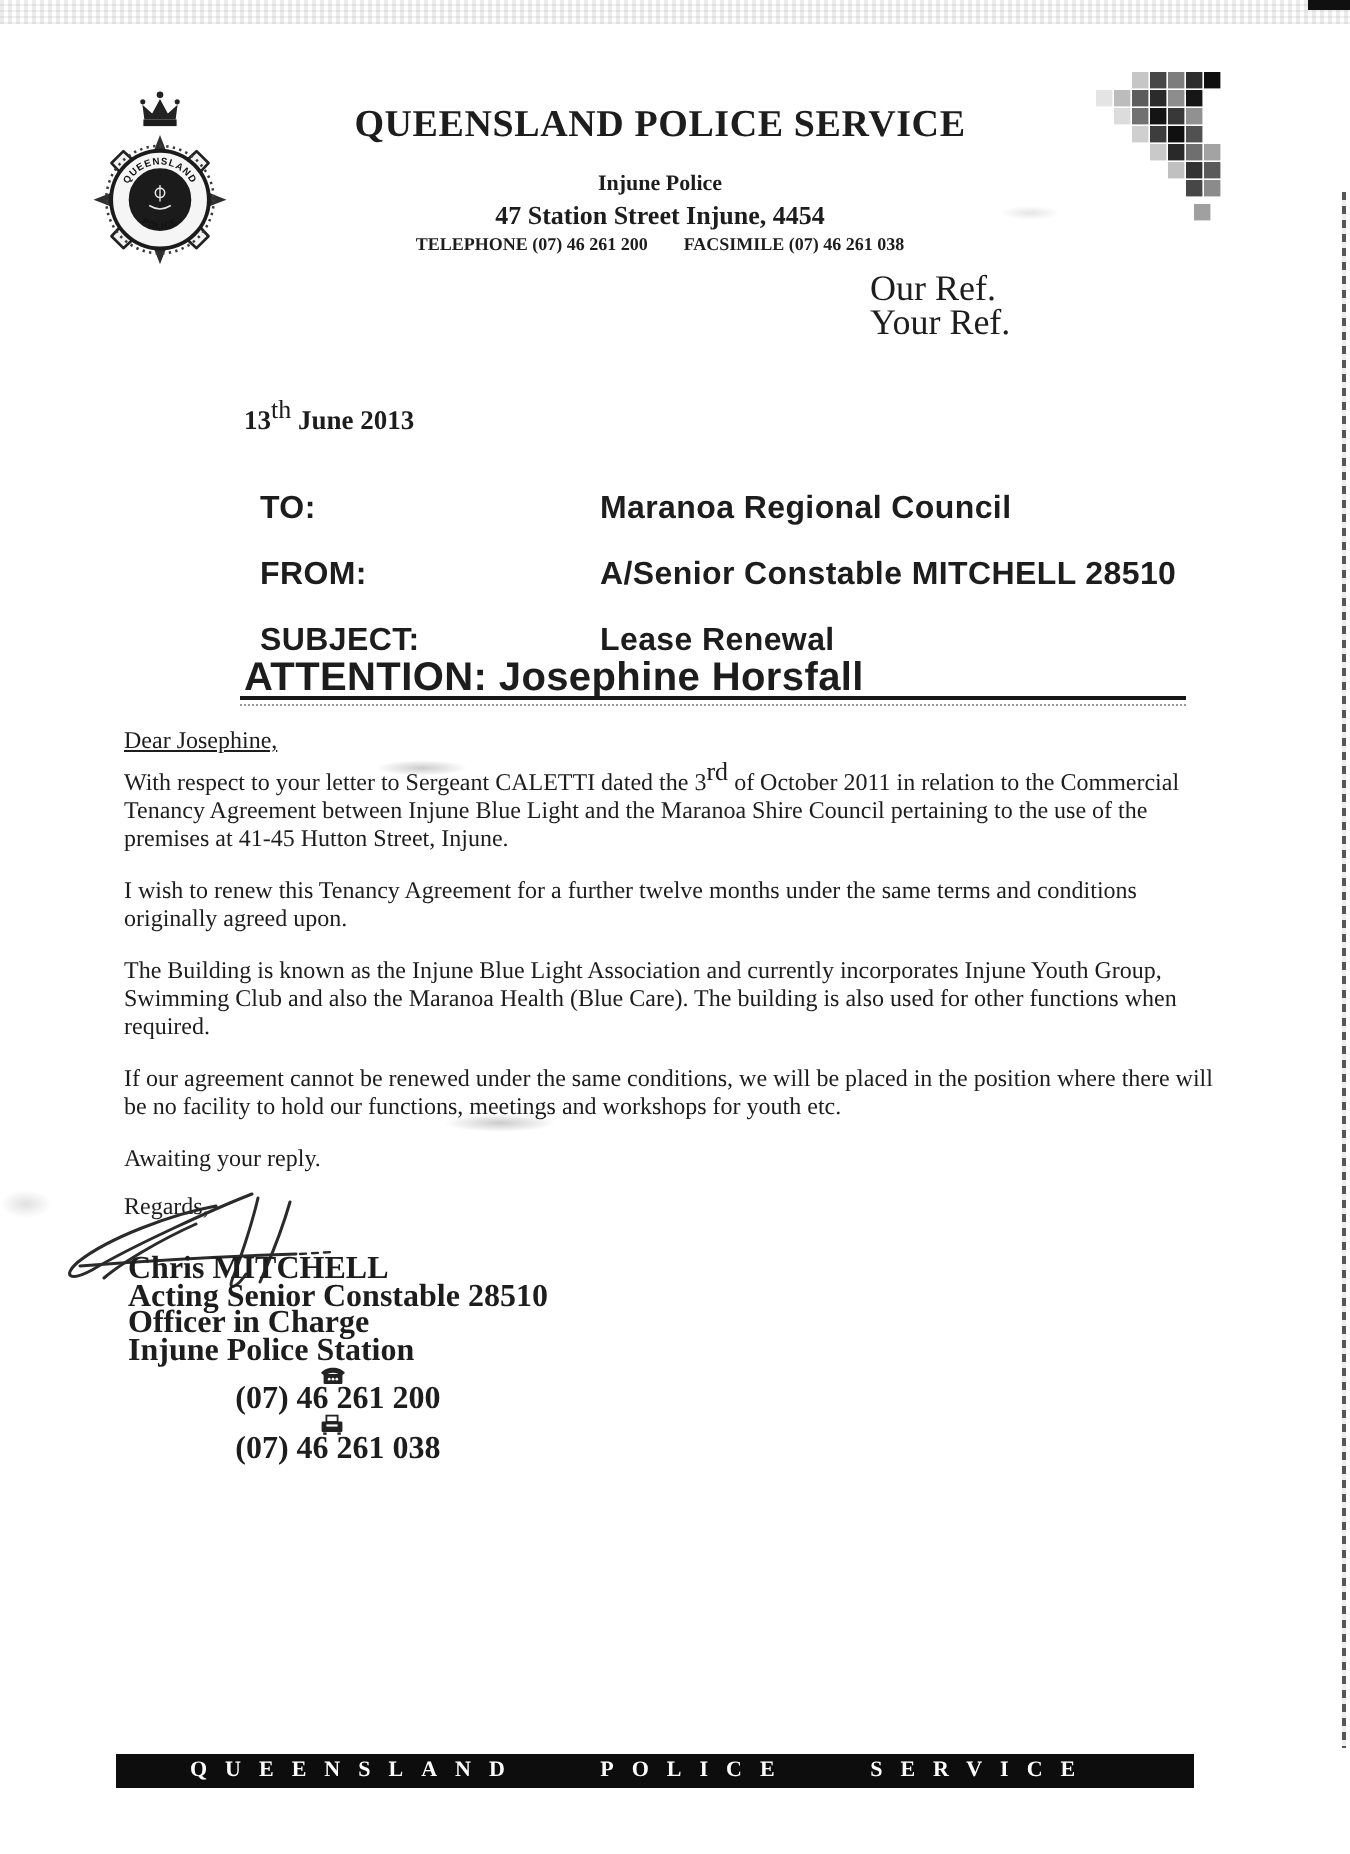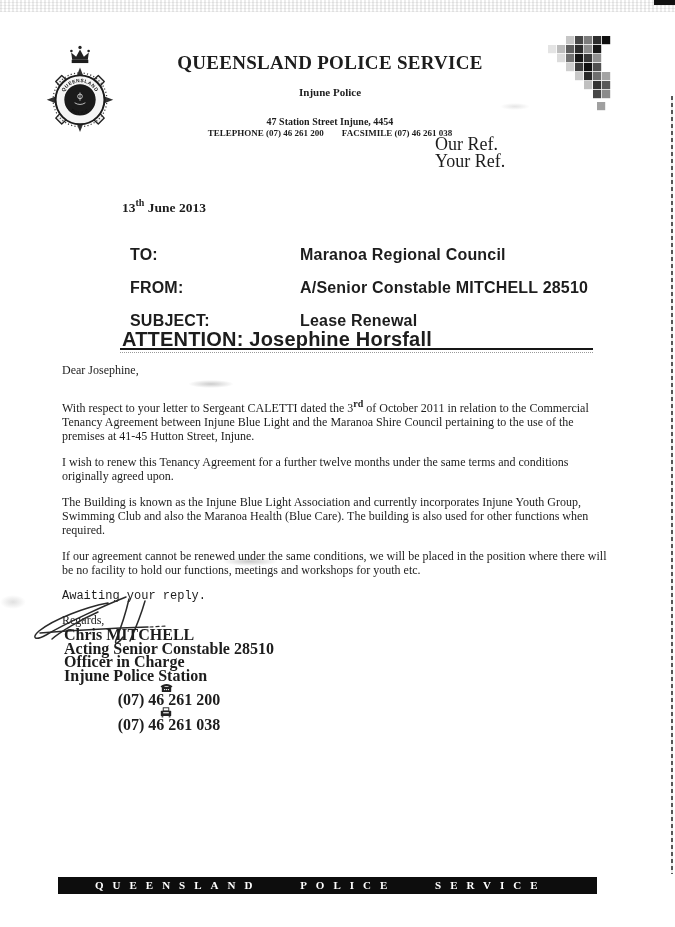--- a/index.html
+++ b/index.html
@@ -25,29 +25,29 @@
   .smudge.s1 { left:188px; top:380px; width:46px; height:8px; }
   .smudge.s2 { left:222px; top:557px; width:56px; height:9px; }
   .smudge.s3 { left:0px;   top:595px; width:26px; height:14px; opacity:.6; }
   .smudge.s4 { left:500px; top:103px; width:30px; height:7px; opacity:.5; }
 
   
   .badge { position:absolute; left:36px; top:44px; }
   .letterhead-center { position:absolute; left:150px; top:52px; width:360px; text-align:center; }
   .org-title   { font-size:19px; font-weight:bold; letter-spacing:0.3px; white-space:nowrap; }
   .station-line{ font-size:11px; font-weight:bold; margin-top:12px; }
-  .address-line{ font-size:10px;  font-weight:bold; margin-top:18px; }
+  .address-line{ font-size:13px;  font-weight:bold; margin-top:2px; }
   .tel-line    { font-size:9px;  font-weight:bold; margin-top:1px; }
   .tel-line .fax-part { margin-left:18px;text-align:right; }
   .checker { position:absolute; left:548px; top:36px; }
 
   .refs { position:absolute; left:435px; top:136px; font-size:18px; line-height:17px; }
 
   .date-line { position:absolute; left:122px; top:197px; font-size:13.5px; font-weight:bold; }
-  sup { font-size:10px; vertical-align:super; font-weight:bold; }
+  sup { font-size:13px; vertical-align:super; font-weight:normal; }
 
   
   .memo {
     position:absolute; left:130px; top:246px;
     font-family:Liberation Sans, sans-serif; font-size:16px; font-weight:bold;
     letter-spacing:0.2px;
   }
   .memo-row { display:flex; margin-bottom:15px; }
   .memo-label { width:170px; }
 
@@ -57,22 +57,22 @@
     letter-spacing:0.2px; white-space:nowrap;
   }
   .attention-rule {
     position:absolute; left:120px; top:348px; width:473px; height:2px;
     border-top:2px solid #161616; border-bottom:1px dotted #9a9a9a;
   }
 
   
   .body-text { position:absolute; left:62px; top:363px; width:552px; font-size:12px; line-height:14px; }
   .body-text p { margin:0 0 12px 0; }
-  .body-text .salutation { margin-bottom:20px; }
-  .body-text .closing { margin-bottom:10px;font-family:Liberation Mono, monospace; }
+  .body-text .salutation { margin-bottom:2px;text-decoration:underline; }
+  .body-text .closing { margin-bottom:10px; }
   .body-text .regards { margin-bottom:0; }
 
   
   .signature-scrawl { position:absolute; left:28px; top:590px; }
   .sig-block { position:absolute; left:64px; top:628px; font-size:16px; font-weight:bold; line-height:13.6px; }
   .sig-contact { display:flex; align-items:center;flex-direction:column; }
   .sig-contact .contact-icon { width:14px; margin-right:4px; display:inline-flex; }
 
   
   .footer-bar { position:absolute; left:58px; top:877px; width:539px; height:17px; background:#0d0d0d; }

